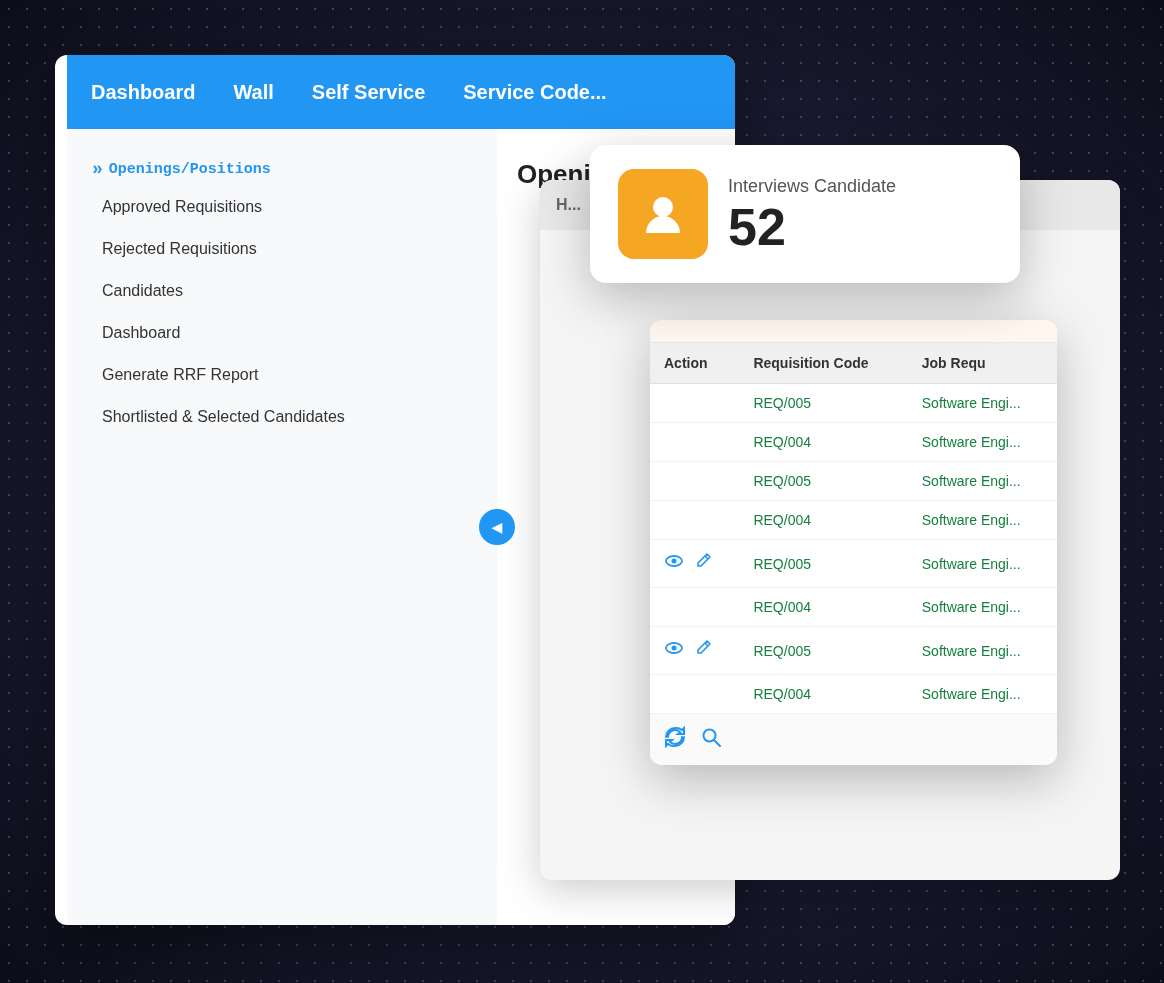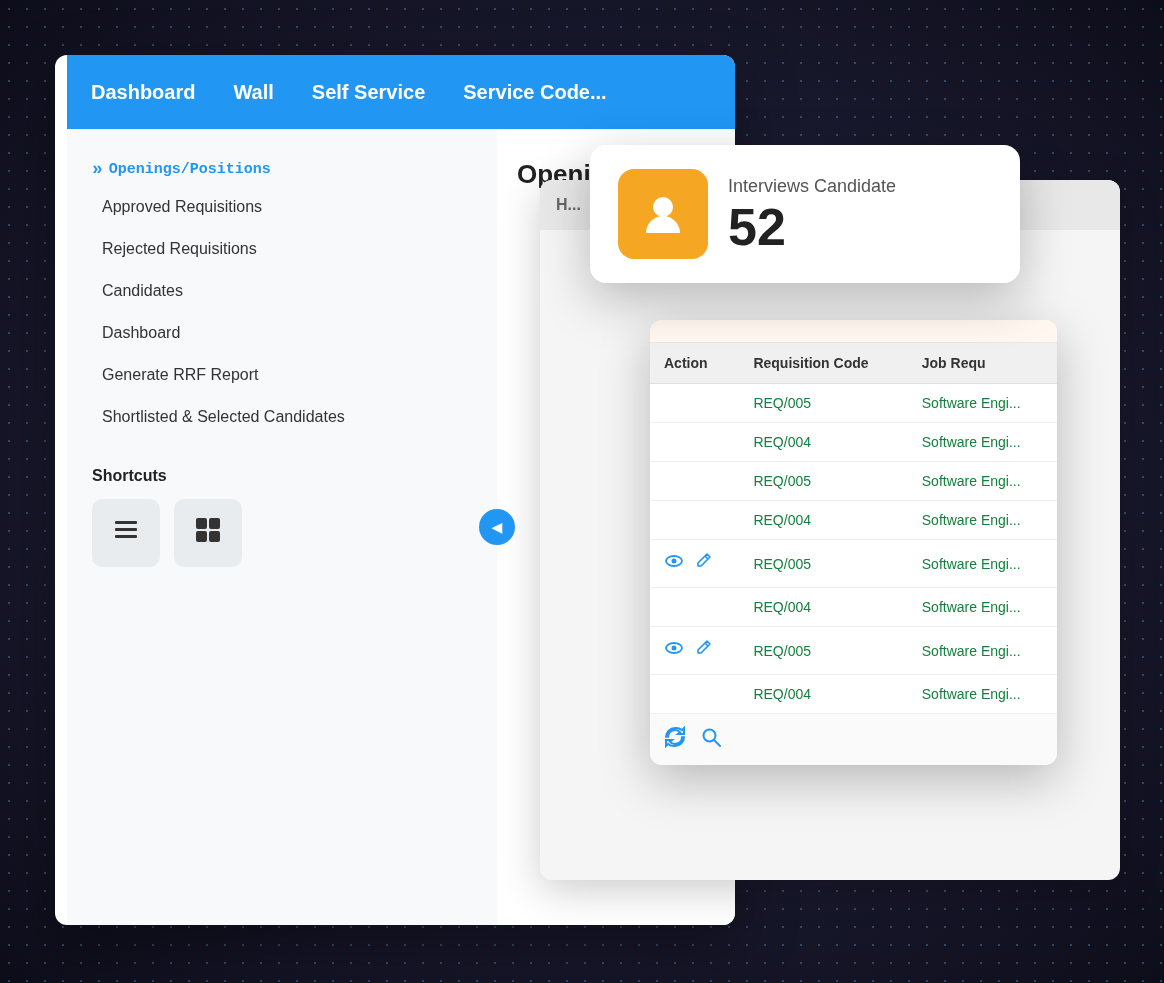--- a/index.html
+++ b/index.html
@@ -321,44 +321,20 @@
     <div class="sidebar">
       <div class="sidebar-heading">Openings/Positions</div>
 
       <div class="sidebar-menu-item">Approved Requisitions</div>
       <div class="sidebar-menu-item">Rejected Requisitions</div>
       <div class="sidebar-menu-item">Candidates</div>
       <div class="sidebar-menu-item">Dashboard</div>
       <div class="sidebar-menu-item">Generate RRF Report</div>
       <div class="sidebar-menu-item">Shortlisted &amp; Selected Candidates</div>
 
-      <div class="shortcuts-section">
-        <div class="shortcuts-label">Shortcuts</div>
-        <div class="shortcut-icons">
-          <div class="shortcut-icon-box">
-            <span>
-              <svg width="30" height="30" viewBox="0 0 30 30" fill="none" xmlns="http://www.w3.org/2000/svg">
-                <rect x="4" y="6" width="22" height="3" rx="1" fill="#333"></rect>
-                <rect x="4" y="13" width="22" height="3" rx="1" fill="#333"></rect>
-                <rect x="4" y="20" width="22" height="3" rx="1" fill="#333"></rect>
-              </svg>
-            </span>
-          </div>
-          <div class="shortcut-icon-box">
-            <span>
-              <svg width="30" height="30" viewBox="0 0 30 30" fill="none" xmlns="http://www.w3.org/2000/svg">
-                <rect x="3" y="3" width="11" height="11" rx="2" fill="#333"></rect>
-                <rect x="16" y="3" width="11" height="11" rx="2" fill="#333"></rect>
-                <rect x="3" y="16" width="11" height="11" rx="2" fill="#333"></rect>
-                <rect x="16" y="16" width="11" height="11" rx="2" fill="#333"></rect>
-              </svg>
-            </span>
-          </div>
-        </div>
-      </div>
 
       <div class="sidebar-collapse-btn">
         <span>◀</span>
       </div>
     </div>
 
     <div class="main-panel">
       <div class="openings-section">
         <div class="openings-title">Openings/</div>
       </div>

